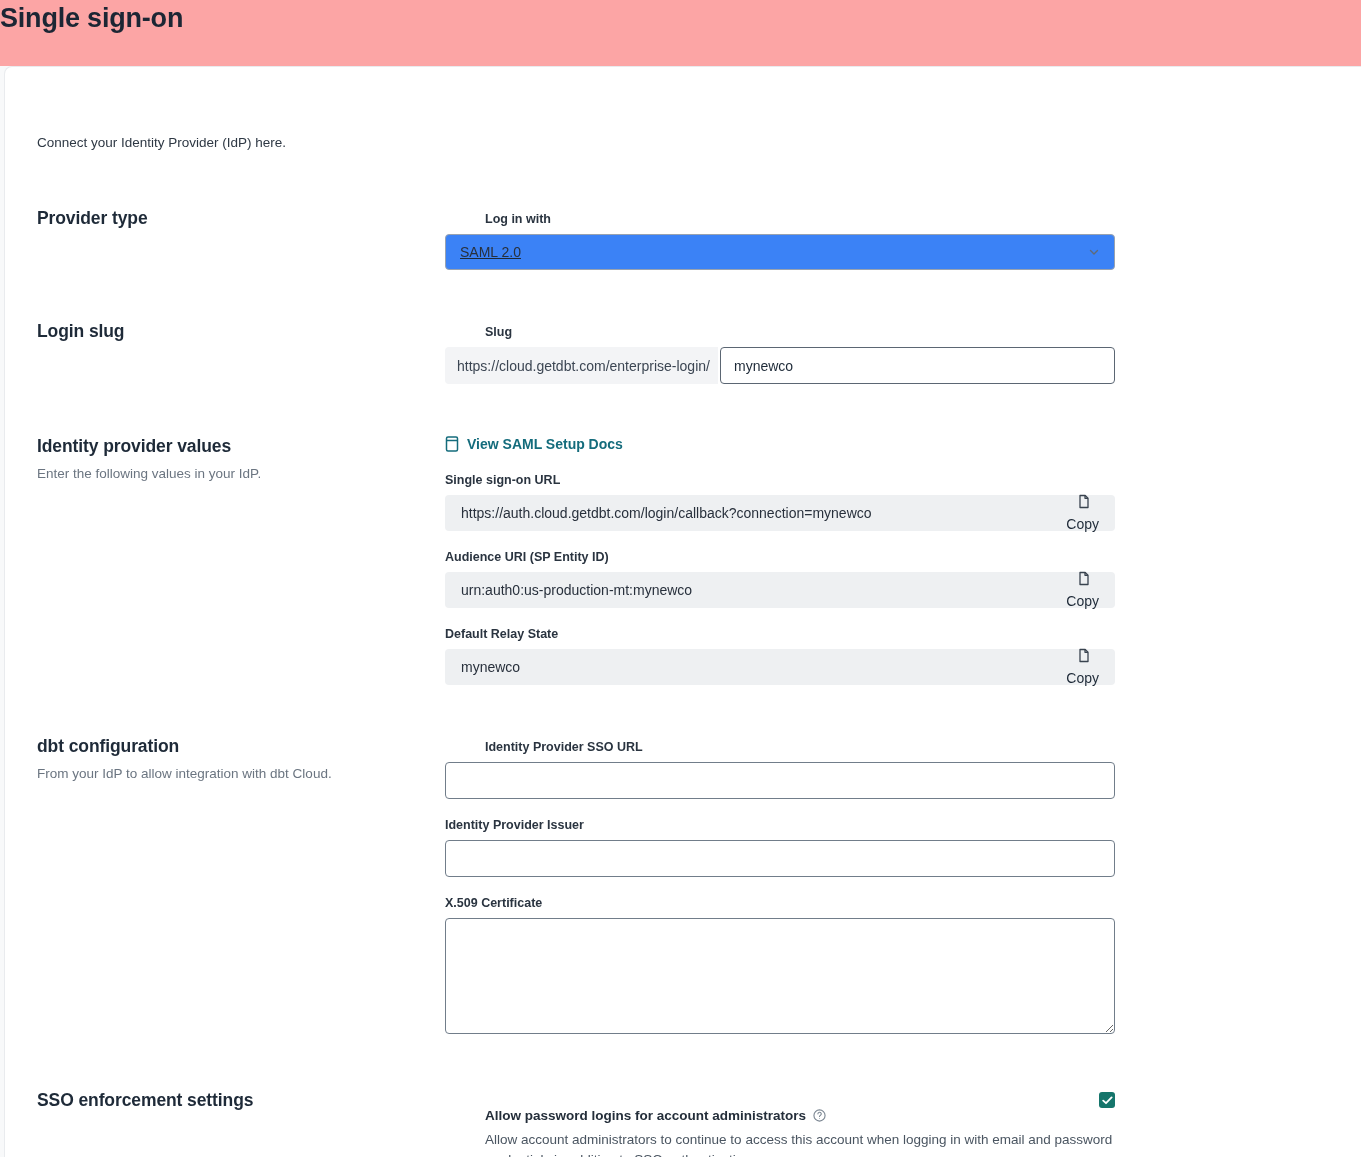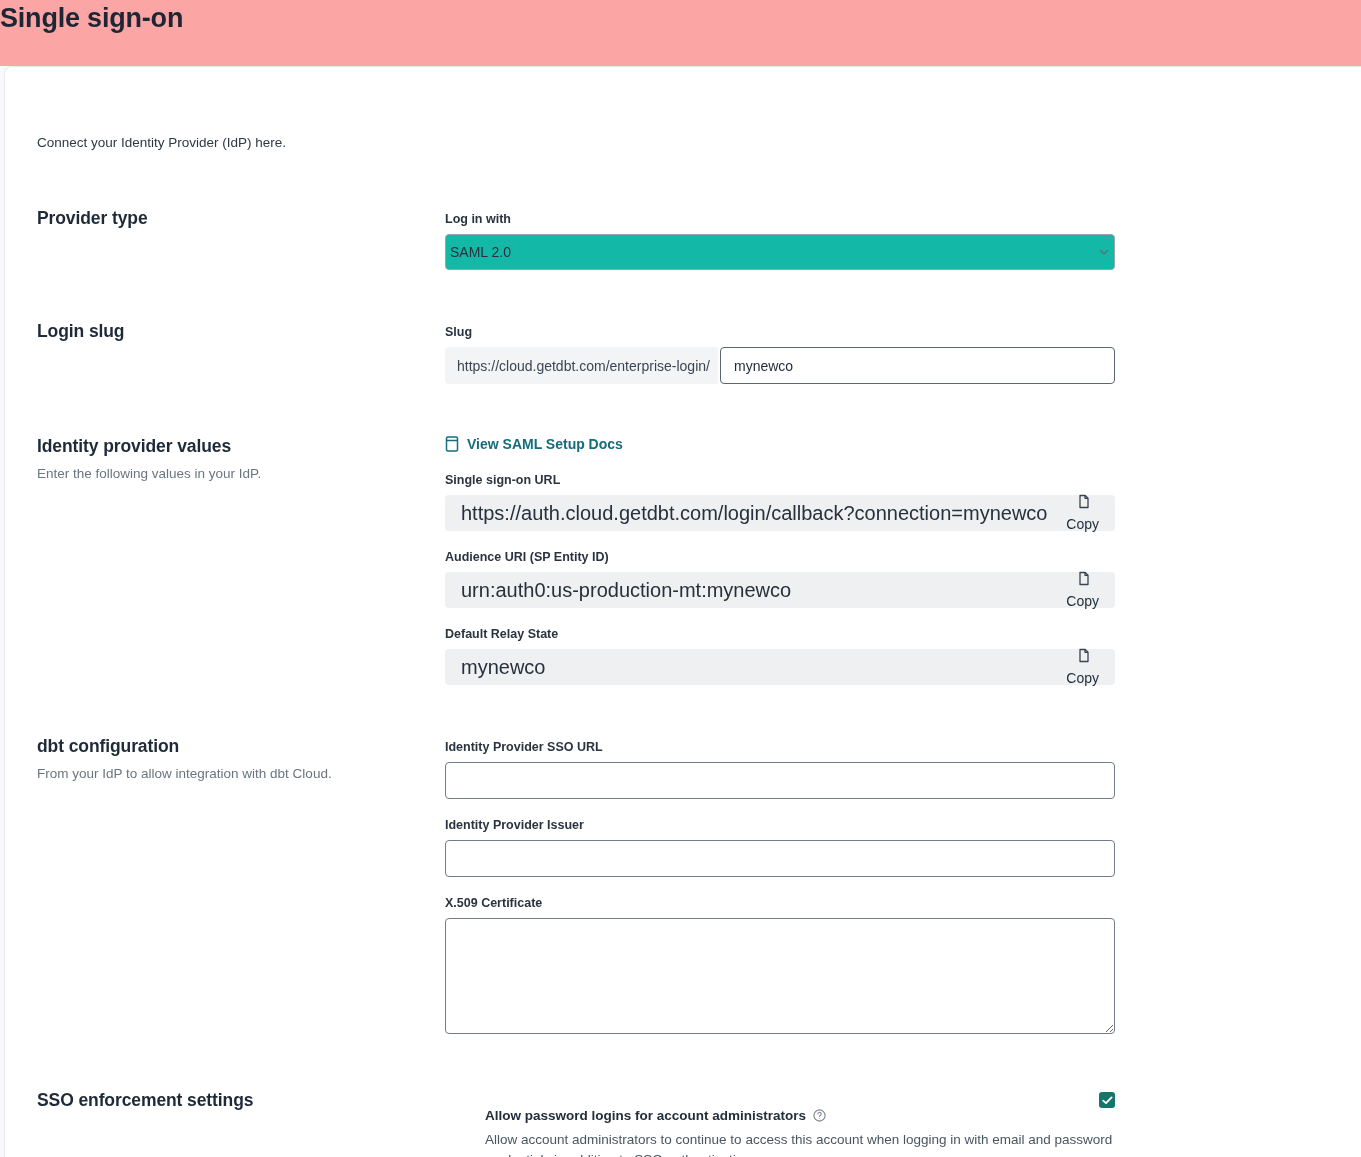--- a/index.html
+++ b/index.html
@@ -62,26 +62,27 @@
   .field-label {
     font-size: 12.5px;
     font-weight: 700;
     color: #2a3440;
     margin-bottom: 8px;
   }
   .select-box {
     height: 36px;
     border: 1px solid #98a2b0;
     border-radius: 4px;
-    background: #14b8a6;
+    background: #3b82f6;
     display: flex;
     align-items: center;
     justify-content: space-between;
-    padding: 0 4px;
+    padding: 0 14px;
     cursor: pointer;
+    text-decoration: underline;
   }
   .select-box .select-value { font-size: 14px; color: #28303c; }
   .chevron { color: #5f6a77; display: flex; }
   .slug-row { display: flex; align-items: stretch; }
   .slug-prefix {
     width: 273px;
     height: 37px;
     background: #f3f4f6;
     border-radius: 4px 0 0 4px;
     display: flex;
@@ -118,21 +119,21 @@
   .docs-link svg { display: block; }
   .copy-field {
     height: 36px;
     background: #eef0f2;
     border-radius: 4px;
     display: flex;
     align-items: center;
     justify-content: space-between;
     padding: 0 16px;
   }
-  .copy-field .copy-value { font-size: 20px; color: #28303c; }
+  .copy-field .copy-value { font-size: 14px; color: #28303c; }
   .copy-btn {
     display: flex;
     align-items: center;
     gap: 7px;
     background: none;
     border: none;
     cursor: pointer;
     font-family: "Liberation Sans", sans-serif;
     font-size: 14px;
     color: #1e2a38;
@@ -160,21 +161,21 @@
     padding: 8px 13px;
     font-size: 14px;
     color: #1e2a38;
     font-family: "Liberation Sans", sans-serif;
     outline: none;
     resize: both;
     background: #ffffff;
   }
   .gap-after-control { margin-top: 19px; }
   .gap-after-link { margin-top: 17px; }
-  .label-offset { padding-top: 4px; }
+  .label-offset { padding-top: 4px; margin-left: 40px; }
   .checkbox-row { display: flex; align-items: flex-end; flex-direction: column; }
   .checkbox {
     width: 16px;
     height: 16px;
     border-radius: 3px;
     background: #15756b;
     flex-shrink: 0;
     margin-top: 2px;
     display: flex;
     align-items: center;

